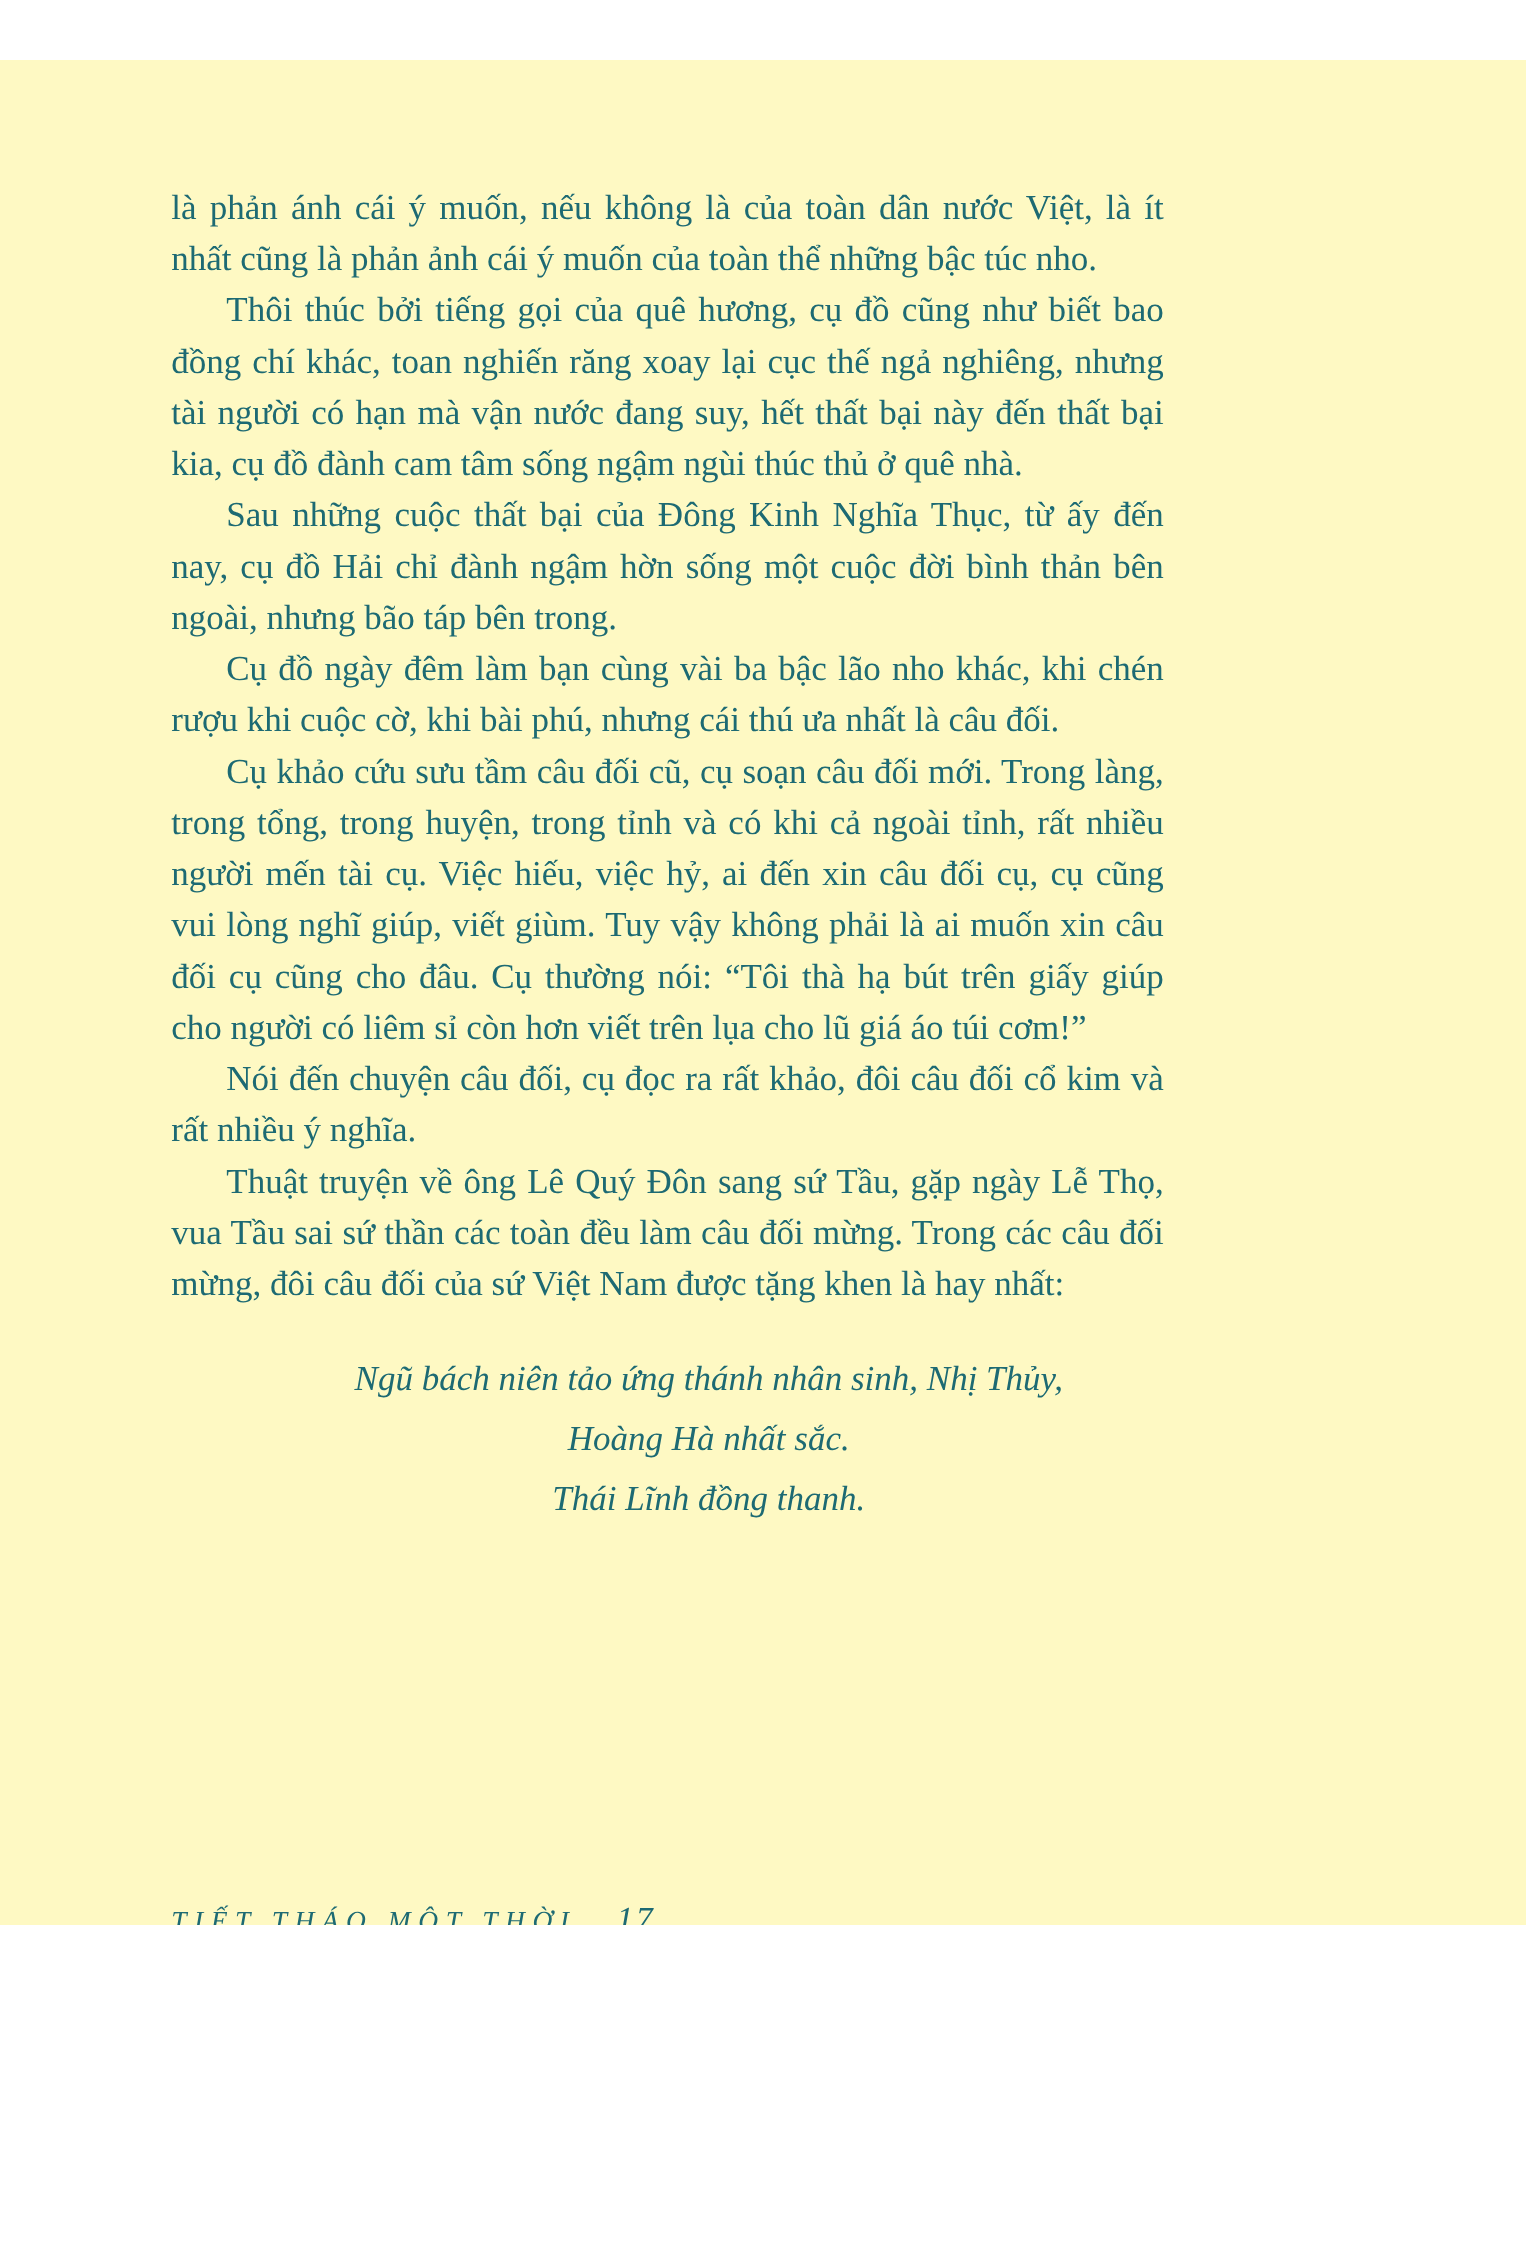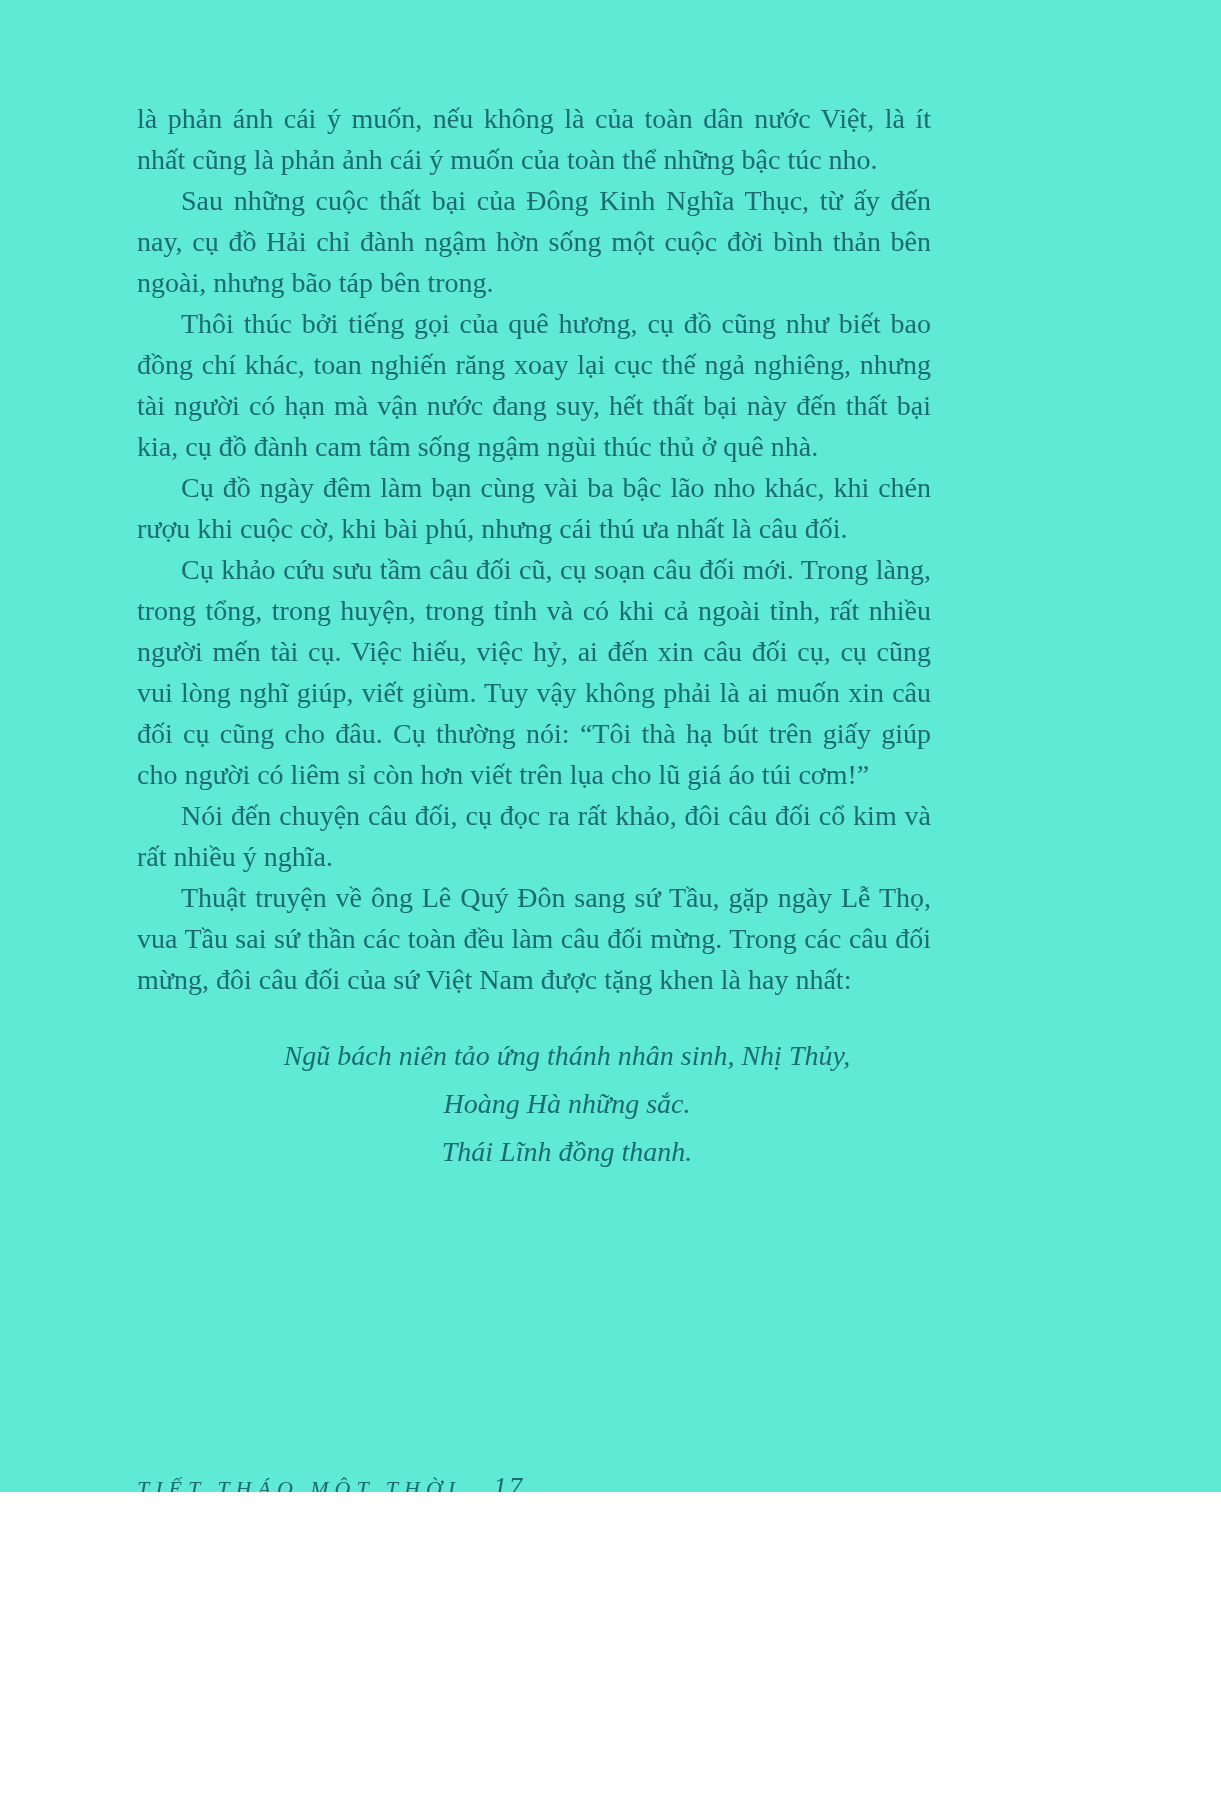--- a/index.html
+++ b/index.html
@@ -10,21 +10,22 @@
     width: 1221px;
     height: 1812px;
     background: #ffffff;
     font-family: "Liberation Serif", "DejaVu Serif", serif;
   }
   .page {
     position: relative;
     width: 1221px;
     height: 1492px;
     overflow: hidden;
-    background: #5eead4;
+    background: #fef9c3;
+    margin-top: 48px;
   }
   .text-block {
     position: absolute;
     left: 137px;
     top: 98px;
     width: 794px;
     font-size: 28px;
     line-height: 41px;
     text-align: justify;
   }
@@ -72,35 +73,35 @@
 </style>
 </head>
 <body style="color: rgb(29, 106, 115); background: rgb(255, 255, 255);">
 
 <div class="page">
 
   <main class="text-block">
 
     <p class="para">là phản ánh cái ý muốn, nếu không là của toàn dân nước Việt, là ít nhất cũng là phản ảnh cái ý muốn của toàn thể những bậc túc nho.</p>
 
+    <p class="para indent">Thôi thúc bởi tiếng gọi của quê hương, cụ đồ cũng như biết bao đồng chí khác, toan nghiến răng xoay lại cục thế ngả nghiêng, nhưng tài người có hạn mà vận nước đang suy, hết thất bại này đến thất bại kia, cụ đồ đành cam tâm sống ngậm ngùi thúc thủ ở quê nhà.</p>
+
     <p class="para indent">Sau những cuộc thất bại của Đông Kinh Nghĩa Thục, từ ấy đến nay, cụ đồ Hải chỉ đành ngậm hờn sống một cuộc đời bình thản bên ngoài, nhưng bão táp bên trong.</p>
-
-    <p class="para indent">Thôi thúc bởi tiếng gọi của quê hương, cụ đồ cũng như biết bao đồng chí khác, toan nghiến răng xoay lại cục thế ngả nghiêng, nhưng tài người có hạn mà vận nước đang suy, hết thất bại này đến thất bại kia, cụ đồ đành cam tâm sống ngậm ngùi thúc thủ ở quê nhà.</p>
 
     <p class="para indent">Cụ đồ ngày đêm làm bạn cùng vài ba bậc lão nho khác, khi chén rượu khi cuộc cờ, khi bài phú, nhưng cái thú ưa nhất là câu đối.</p>
 
     <p class="para indent">Cụ khảo cứu sưu tầm câu đối cũ, cụ soạn câu đối mới. Trong làng, trong tổng, trong huyện, trong tỉnh và có khi cả ngoài tỉnh, rất nhiều người mến tài cụ. Việc hiếu, việc hỷ, ai đến xin câu đối cụ, cụ cũng vui lòng nghĩ giúp, viết giùm. Tuy vậy không phải là ai muốn xin câu đối cụ cũng cho đâu. Cụ thường nói: “Tôi thà hạ bút trên giấy giúp cho người có liêm sỉ còn hơn viết trên lụa cho lũ giá áo túi cơm!”</p>
 
     <p class="para indent">Nói đến chuyện câu đối, cụ đọc ra rất khảo, đôi câu đối cổ kim và rất nhiều ý nghĩa.</p>
 
     <p class="para indent">Thuật truyện về ông Lê Quý Đôn sang sứ Tầu, gặp ngày Lễ Thọ, vua Tầu sai sứ thần các toàn đều làm câu đối mừng. Trong các câu đối mừng, đôi câu đối của sứ Việt Nam được tặng khen là hay nhất:</p>
 
     <div class="verse-block">
       <p class="verse">Ngũ bách niên tảo ứng thánh nhân sinh, Nhị Thủy,</p>
-      <p class="verse">Hoàng Hà những sắc.</p>
+      <p class="verse">Hoàng Hà nhất sắc.</p>
       <p class="verse">Thái Lĩnh đồng thanh.</p>
     </div>
 
   </main>
 
   <footer class="running-footer">
     <span class="footer-title">TIẾT THÁO MỘT THỜI</span>
     <span class="footer-page">17</span>
   </footer>
 

